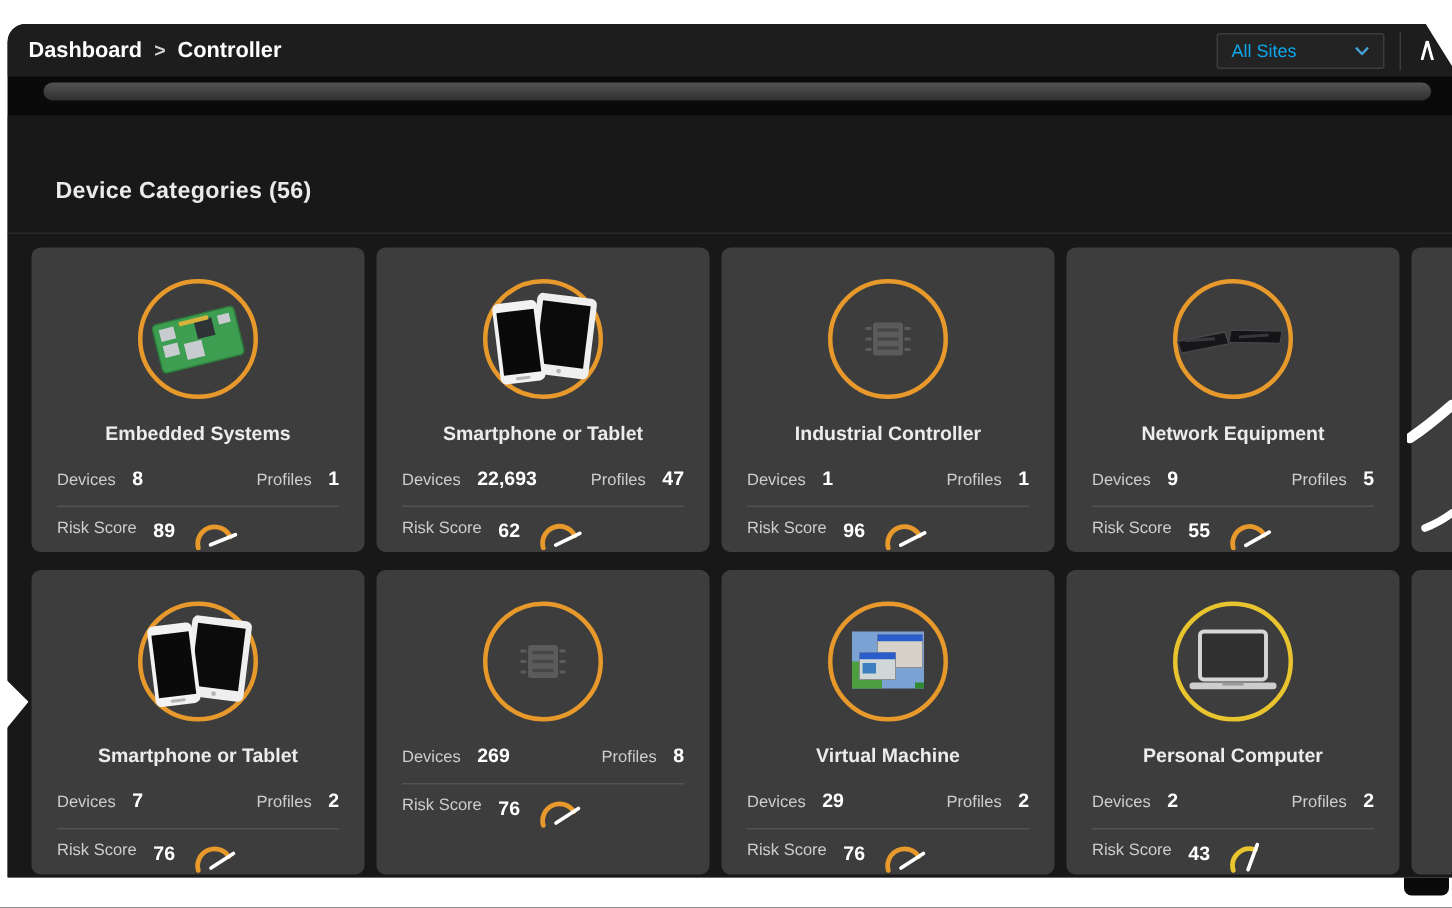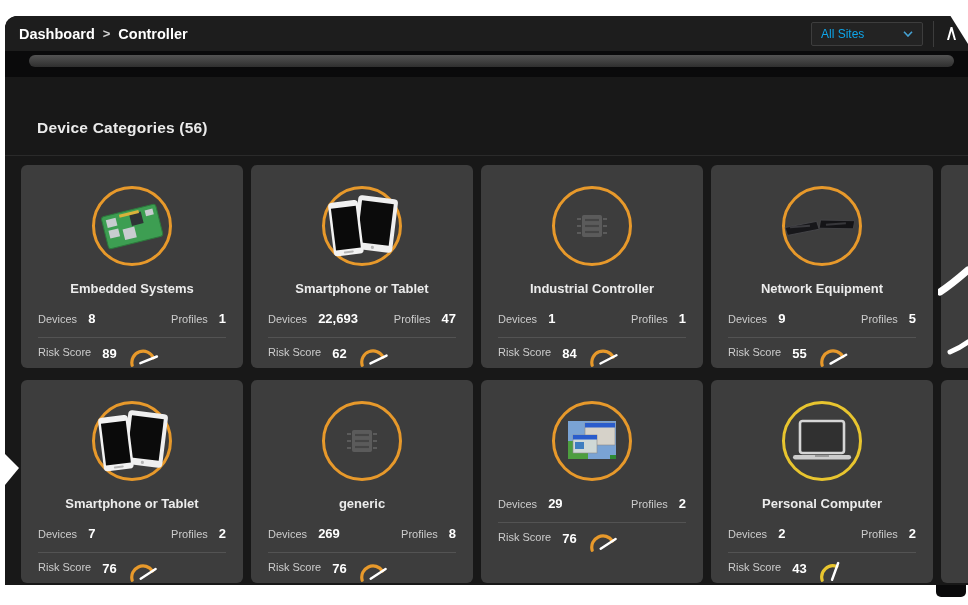--- a/index.html
+++ b/index.html
@@ -205,21 +205,21 @@
         <span class="val">1</span>
       </div>
       <div class="stat">
         <span class="lab">Profiles</span>
         <span class="val">1</span>
       </div>
     </div>
     <div class="divider"></div>
     <div class="risk">
       <span class="lab">Risk Score</span>
-      <span class="val">84</span>
+      <span class="val">96</span>
       <svg class="gauge" viewBox="0 0 34 22">
               <path d="M5.5,20.3 A12,12 0 0 1 27.7,11.6" fill="none" stroke="#e7992b" stroke-width="3.4" stroke-linecap="round"></path>
               <line x1="14.3" y1="18.4" x2="31.3" y2="9.7" stroke="#ffffff" stroke-width="2.6" stroke-linecap="round"></line>
             </svg>
     </div>
   </div>
 
   <div class="card" style="--accent: #e7992b;">
     <div class="ring">
       <span class="cicon">
@@ -308,21 +308,20 @@
                   <line x1="5" y1="10" x2="9" y2="10"></line>
                   <line x1="5" y1="17" x2="9" y2="17"></line>
                   <line x1="5" y1="24" x2="9" y2="24"></line>
                   <line x1="31" y1="10" x2="35" y2="10"></line>
                   <line x1="31" y1="17" x2="35" y2="17"></line>
                   <line x1="31" y1="24" x2="35" y2="24"></line>
                 </g>
               </svg>
             </span>
     </div>
-    <div class="cname">generic</div>
     <div class="stats">
       <div class="stat">
         <span class="lab">Devices</span>
         <span class="val">269</span>
       </div>
       <div class="stat">
         <span class="lab">Profiles</span>
         <span class="val">8</span>
       </div>
     </div>
@@ -345,20 +344,21 @@
                 <rect x="2" y="21" width="20" height="18" fill="#4d9e3f"></rect>
                 <rect x="19" y="3" width="30" height="22" fill="#d6d2c9" stroke="#8a8a8a" stroke-width="0.6"></rect>
                 <rect x="19" y="3" width="30" height="4.5" fill="#2a5ccc"></rect>
                 <rect x="7" y="15" width="24" height="18" fill="#cfd8d6" stroke="#8a8a8a" stroke-width="0.6"></rect>
                 <rect x="7" y="15" width="24" height="4.5" fill="#2a5ccc"></rect>
                 <rect x="9" y="22" width="9" height="7" fill="#3f7ec0"></rect>
                 <rect x="44" y="35" width="6" height="4" fill="#2f8a33"></rect>
               </svg>
             </span>
     </div>
+    <div class="cname">Virtual Machine</div>
     <div class="stats">
       <div class="stat">
         <span class="lab">Devices</span>
         <span class="val">29</span>
       </div>
       <div class="stat">
         <span class="lab">Profiles</span>
         <span class="val">2</span>
       </div>
     </div>

